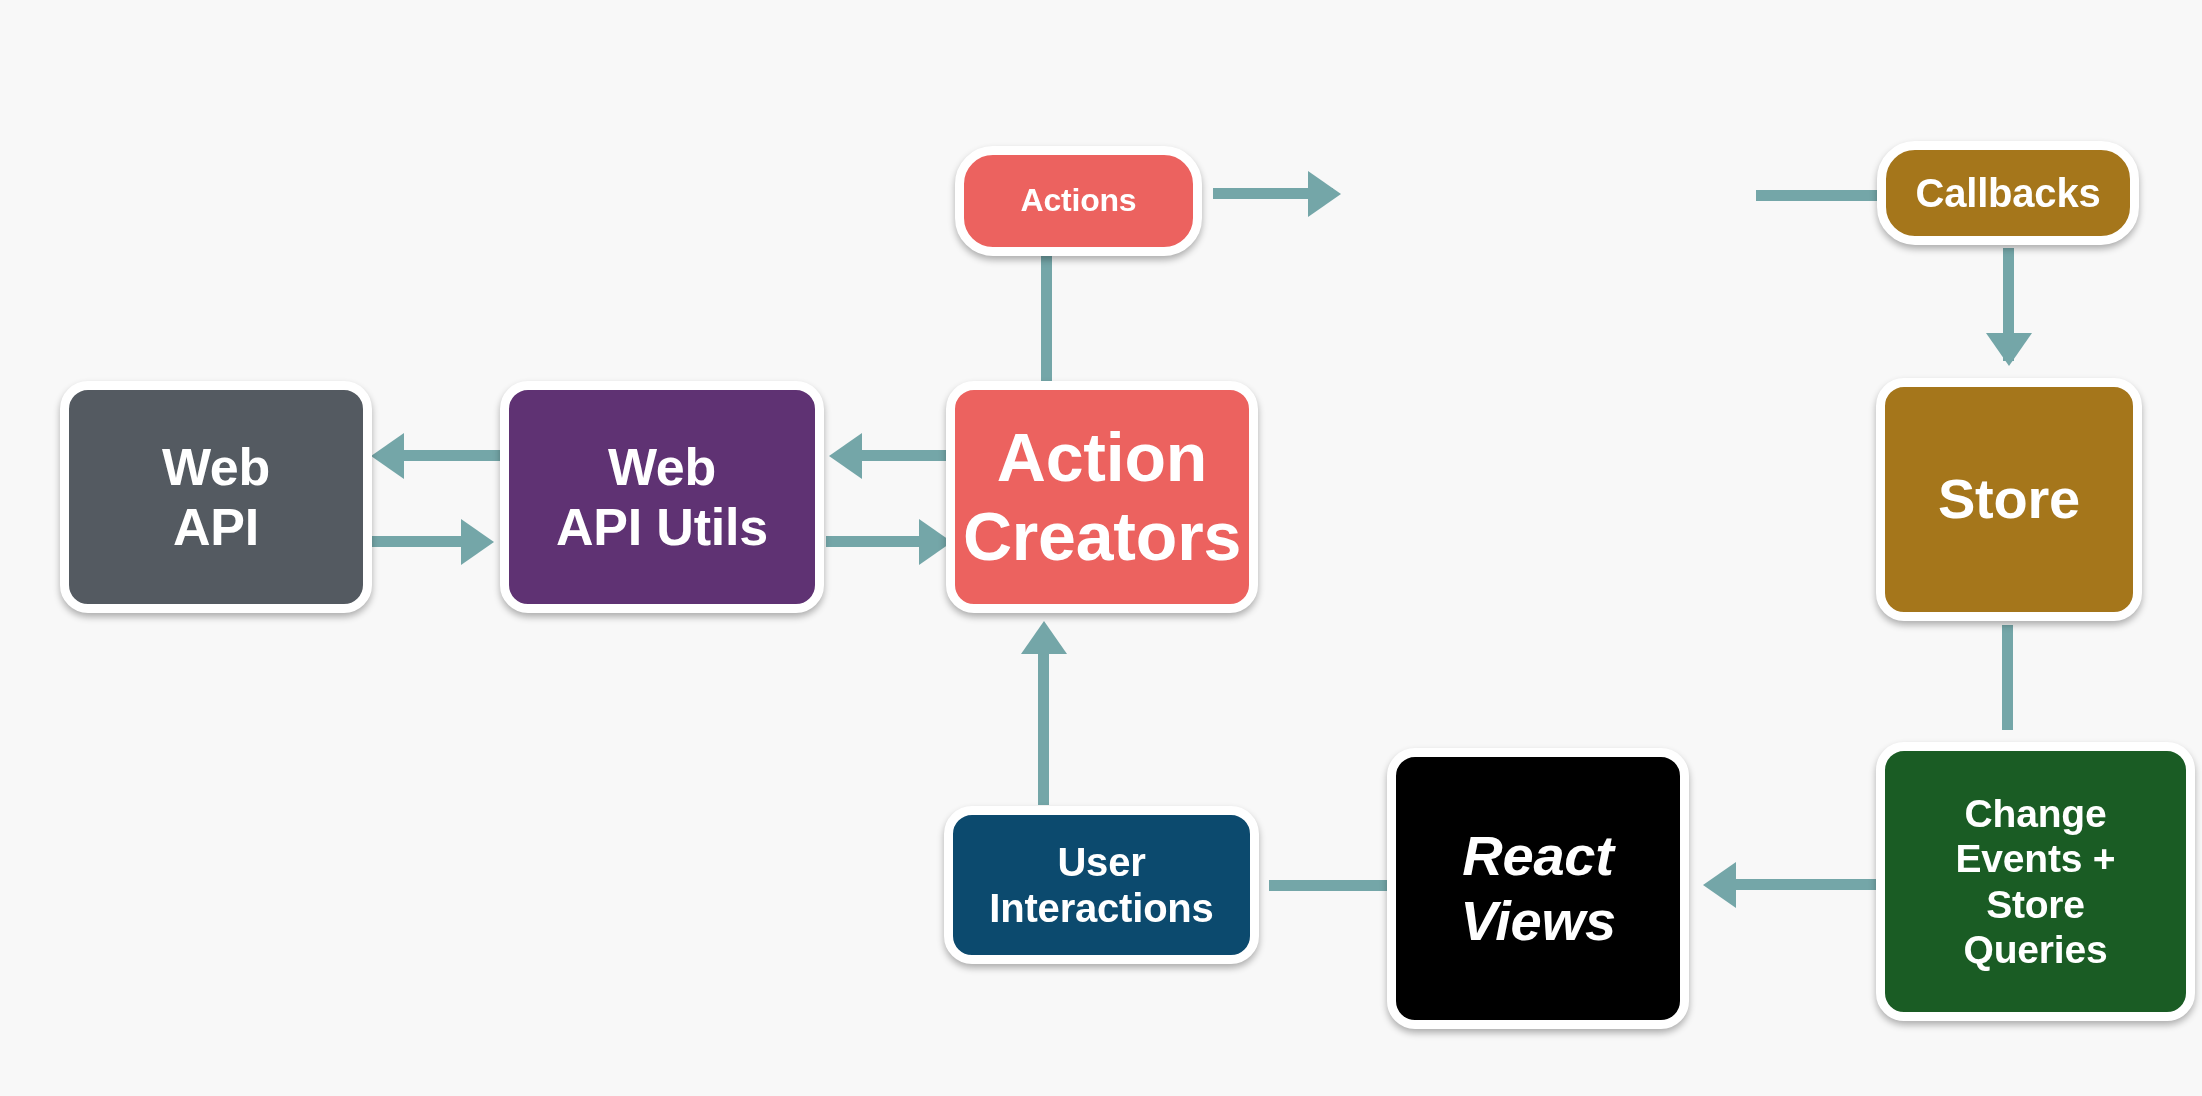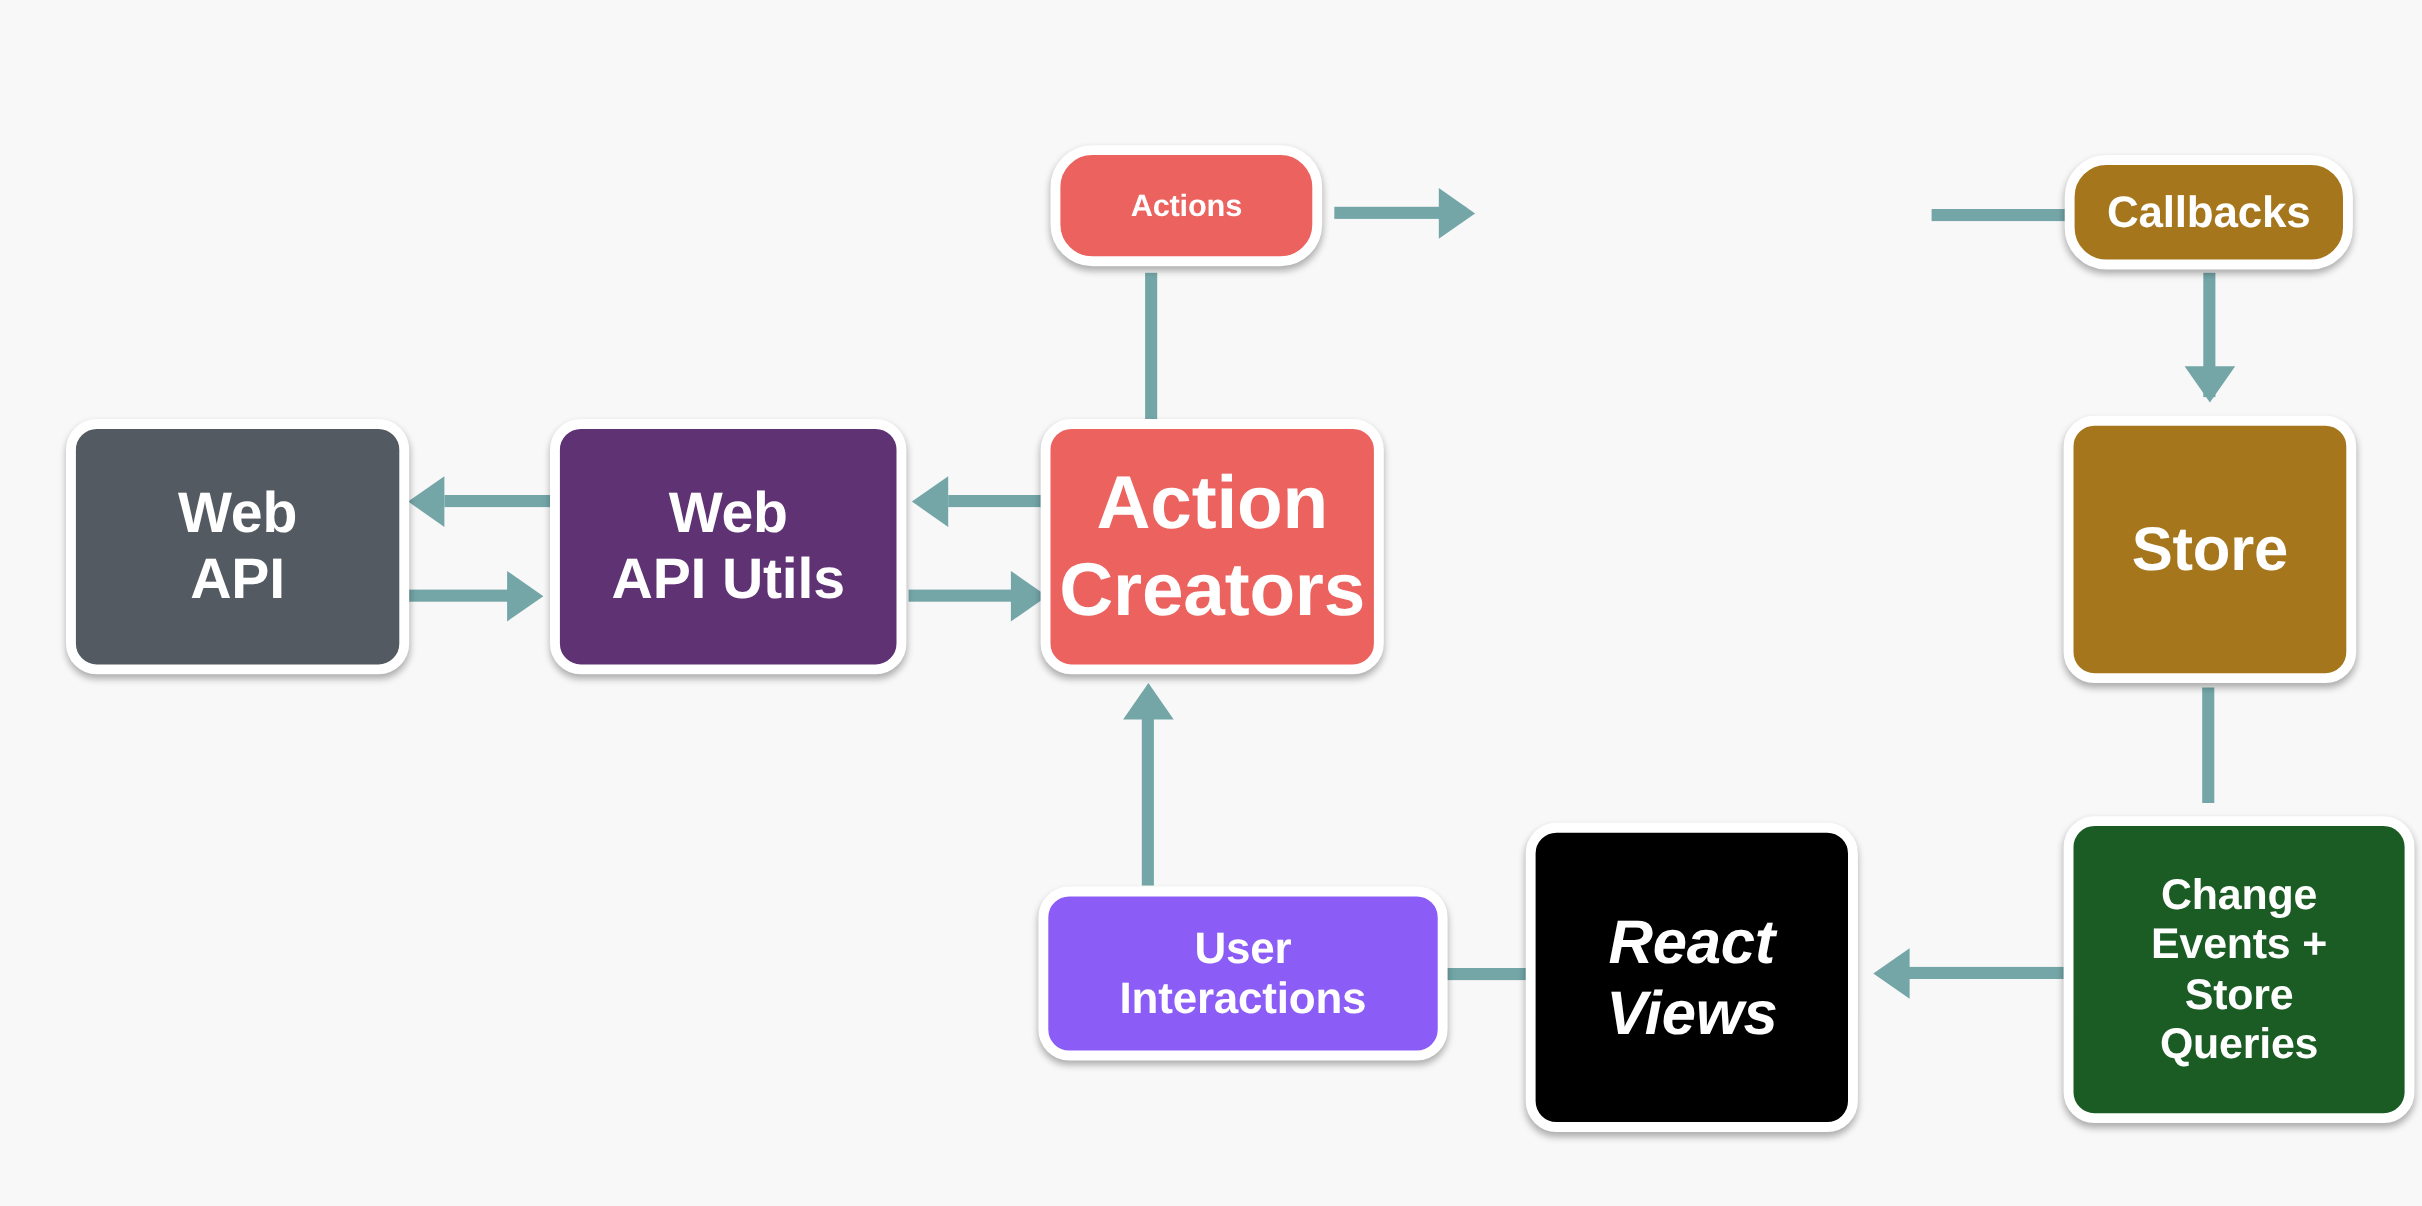--- a/index.html
+++ b/index.html
@@ -107,21 +107,21 @@
 
   <div class="conn conn-h" style="left:826px; top:536px; width:100px;"></div>
   <div class="arrowhead arrow-right" style="left:919px; top:519px;"></div>
 
   <div class="conn conn-h" style="left:404px; top:450px; width:100px;"></div>
   <div class="arrowhead arrow-left" style="left:371px; top:433px;"></div>
 
   <div class="conn conn-h" style="left:368px; top:536px; width:100px;"></div>
   <div class="arrowhead arrow-right" style="left:461px; top:519px;"></div>
 
-  <div class="node pill" style="left:955px; top:132px; width:247px; height:110px; background:#ec625f; font-size:28px;">
+  <div class="node pill" style="left:955px; top:146px; width:247px; height:110px; background:#ec625f; font-size:32px;">
     <span class="node-label">Actions</span>
   </div>
 
 
   <div class="node pill" style="left:1877px; top:141px; width:262px; height:104px; background:#a5761b; font-size:40px;">
     <span class="node-label">Callbacks</span>
   </div>
 
   <div class="node" style="left:1876px; top:378px; width:266px; height:243px; background:#a5761b; font-size:56px;">
     <span class="node-label">Store</span>
@@ -132,21 +132,21 @@
 Events +
 Store
 Queries</span>
   </div>
 
   <div class="node" style="left:1387px; top:748px; width:302px; height:281px; background:#000000; font-size:56px;font-style:italic;">
     <span class="node-label">React
 Views</span>
   </div>
 
-  <div class="node" style="left:944px; top:806px; width:372px; height:158px; background:#8b5cf6; font-size:40px;">
+  <div class="node" style="left:944px; top:806px; width:315px; height:158px; background:#0c4a6e; font-size:40px;">
     <span class="node-label">User
 Interactions</span>
   </div>
 
   <div class="node" style="left:946px; top:381px; width:312px; height:232px; background:#ec625f; font-size:68px;">
     <span class="node-label">Action
 Creators</span>
   </div>
 
   <div class="node" style="left:500px; top:381px; width:324px; height:232px; background:#5f3273; font-size:52px;">

